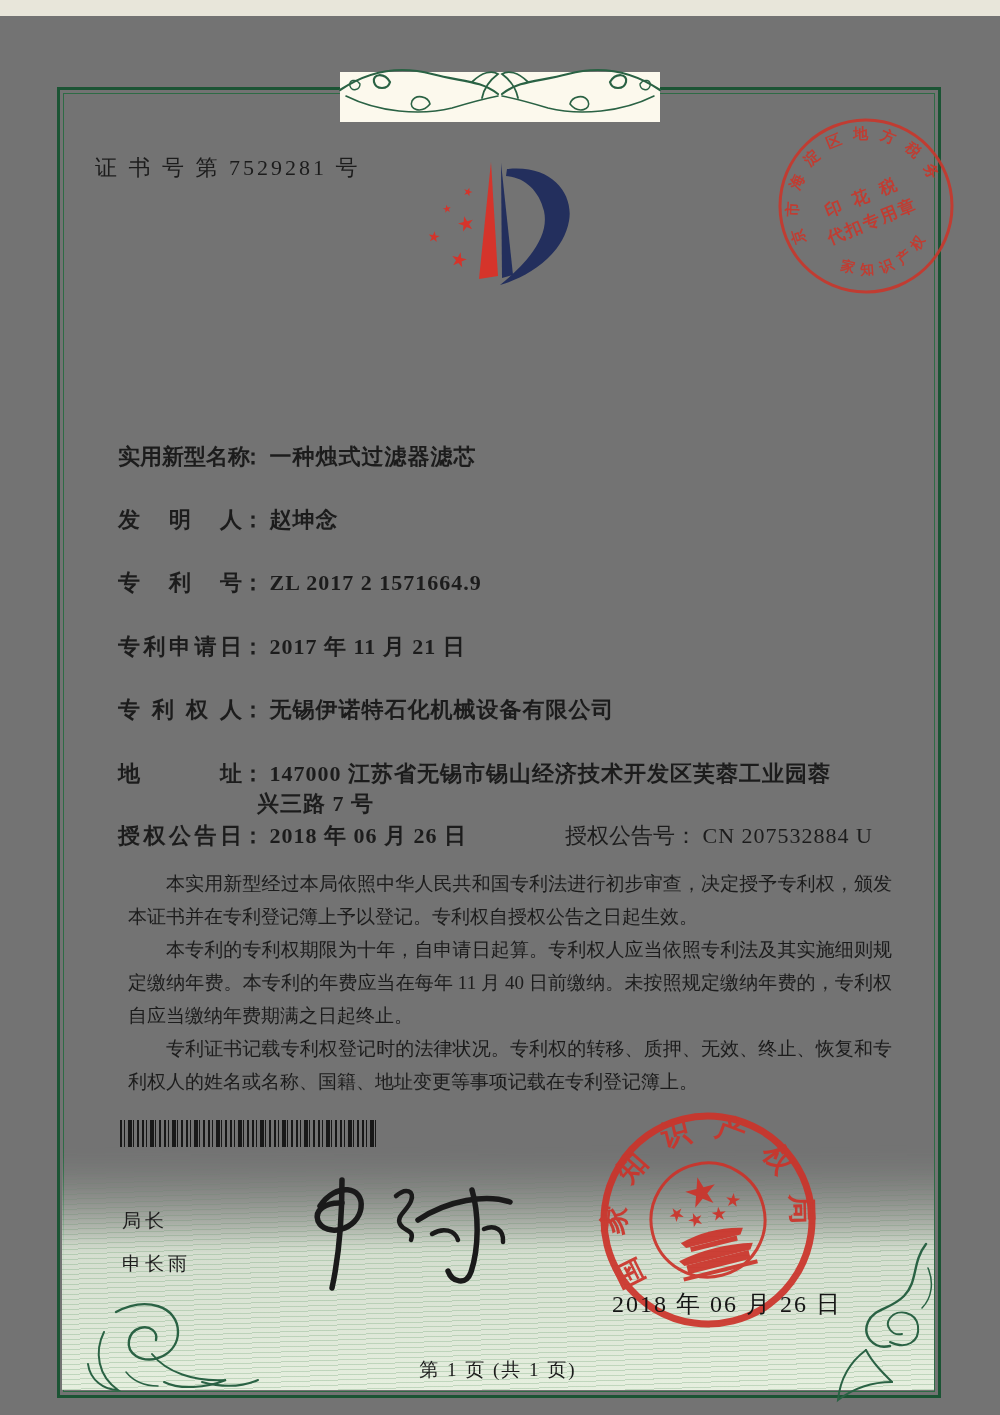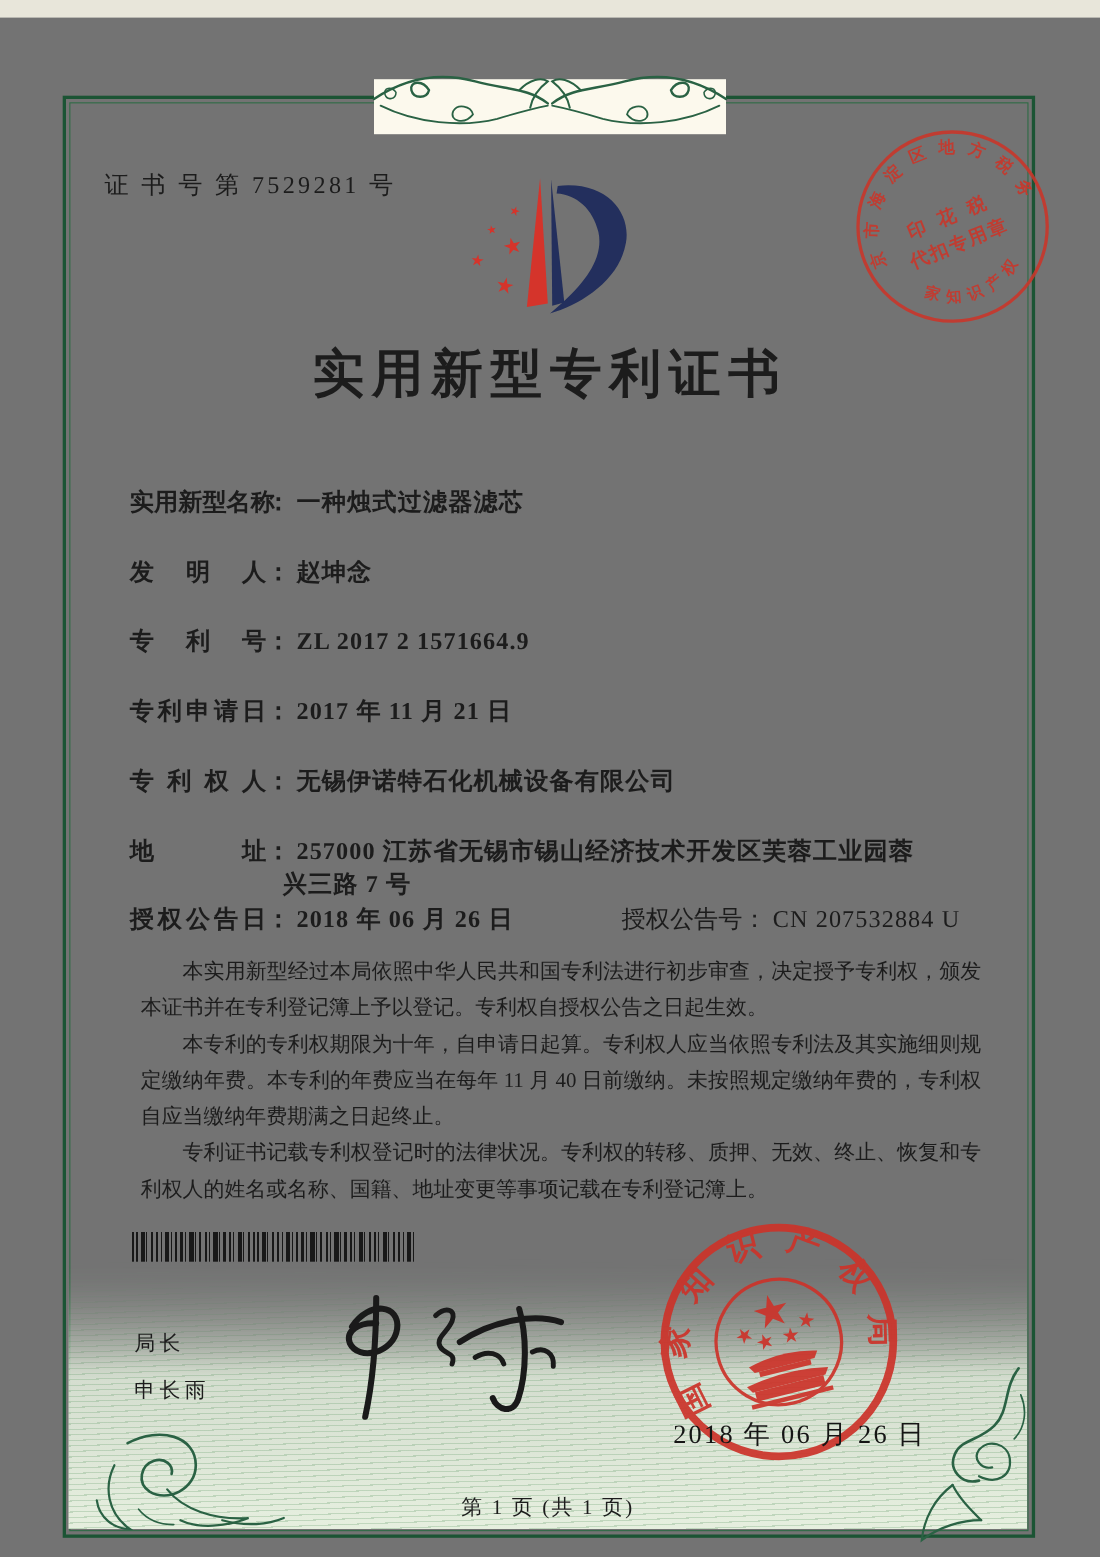--- a/index.html
+++ b/index.html
@@ -120,21 +120,20 @@
         <textPath href="#arcTopS" startOffset="50%" text-anchor="middle">北京市海淀区地方税务局</textPath>
       </text>
       <text font-size="14" letter-spacing="7" font-weight="700">
         <textPath href="#arcBotS" startOffset="50%" text-anchor="middle">国家知识产权局</textPath>
       </text>
       <text x="0" y="-4" text-anchor="middle" font-size="17" font-weight="700" letter-spacing="4">印 花 税</text>
       <text x="0" y="22" text-anchor="middle" font-size="17" font-weight="700" letter-spacing="2">代扣专用章</text>
     </g>
   </svg>
 
-  <div class="title">实用新型专利证书</div>
 
   <div class="frow" style="top:426px">
     <span class="flabel">实用新型名称</span><span>：</span>
     <span class="fvalue">一种烛式过滤器滤芯</span>
   </div>
   <div class="frow" style="top:489px">
     <span class="flabel">发明人</span><span>：</span>
     <span class="fvalue">赵坤念</span>
   </div>
   <div class="frow" style="top:552px">
@@ -144,21 +143,21 @@
   <div class="frow" style="top:616px">
     <span class="flabel">专利申请日</span><span>：</span>
     <span class="fvalue">2017 年 11 月 21 日</span>
   </div>
   <div class="frow" style="top:679px">
     <span class="flabel">专利权人</span><span>：</span>
     <span class="fvalue">无锡伊诺特石化机械设备有限公司</span>
   </div>
   <div class="frow" style="top:743px">
     <span class="flabel">地址</span><span>：</span>
-    <span class="fvalue">257000 江苏省无锡市锡山经济技术开发区芙蓉工业园蓉</span>
+    <span class="fvalue">147000 江苏省无锡市锡山经济技术开发区芙蓉工业园蓉</span>
     <span class="fvalue2">兴三路 7 号</span>
   </div>
   <div class="frow" style="top:805px">
     <span class="flabel">授权公告日</span><span>：</span>
     <span class="fvalue">2018 年 06 月 26 日</span>
   </div>
   <div class="frow-right" style="top:805px">
     <span>授权公告号</span><span>：</span>
     <span class="fvalue">CN 207532884 U</span>
   </div>

